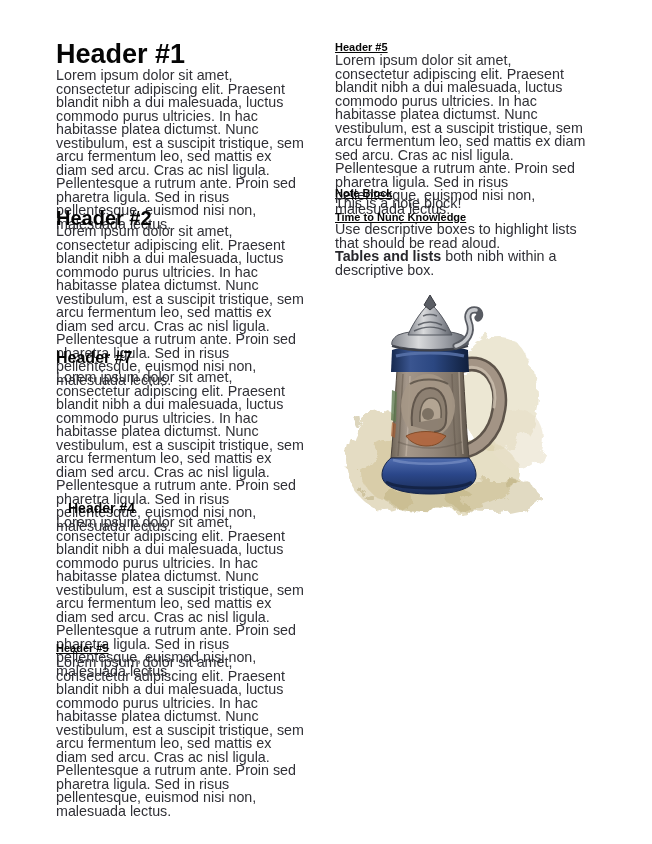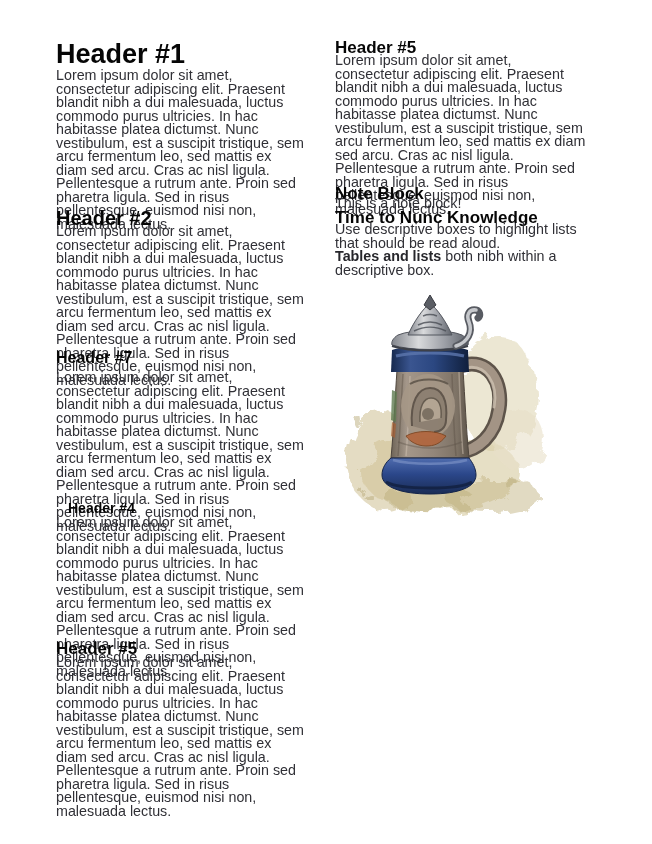--- a/index.html
+++ b/index.html
@@ -18,21 +18,21 @@
     font-size:14.3px;line-height:13.5px;
     color:#303036;margin:0;
   }
   .h1,.h2,.h3,.h4,.h5{
     font-weight:700;color:#060606;margin:0;
   }
   .h1{font-size:27px;line-height:27px;}
   .h2{font-size:20px;line-height:20px;}
   .h3{font-size:16px;line-height:16px;}
   .h4{font-size:14px;line-height:14px;}
-  .h5{font-size:17px;line-height:13px;}
+  .h5{font-size:11px;line-height:13px;text-decoration:underline;}
   
   .b-h1{top:41px;}  .b-p1{top:69px;}
   .b-h2{top:208px;} .b-p2{top:225px;}
   .b-h3{top:350px;} .b-p3{top:371px;}
   .b-h4{top:501px;padding-left:12px;} .b-p4{top:516px;}
   .b-h5{top:642px;} .b-p5{top:656px;}
   
   .rb-h5{top:41px;}       .rb-p{top:54px;}
   .rb-note-t{top:187px;}  .rb-note-b{top:197px;}
   .rb-know-t{top:211px;}  .rb-know-b{top:223px;}

